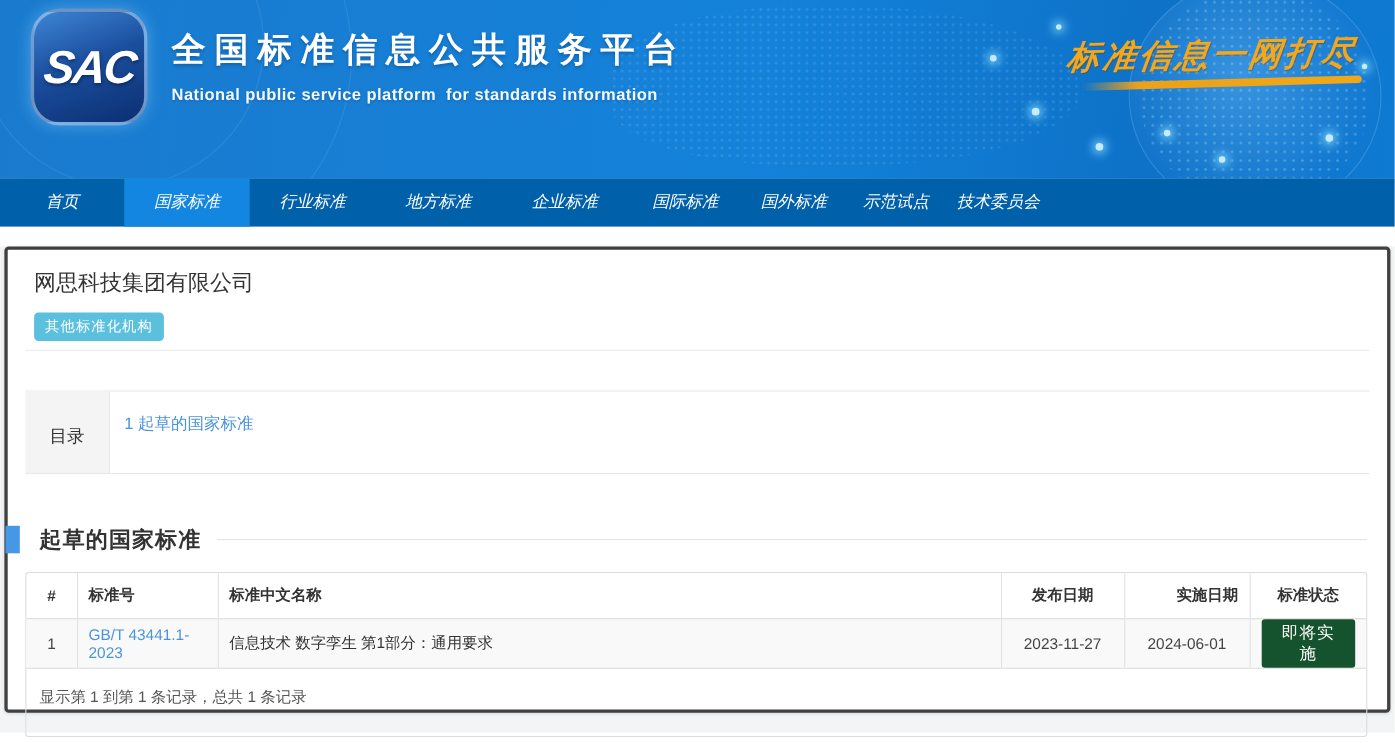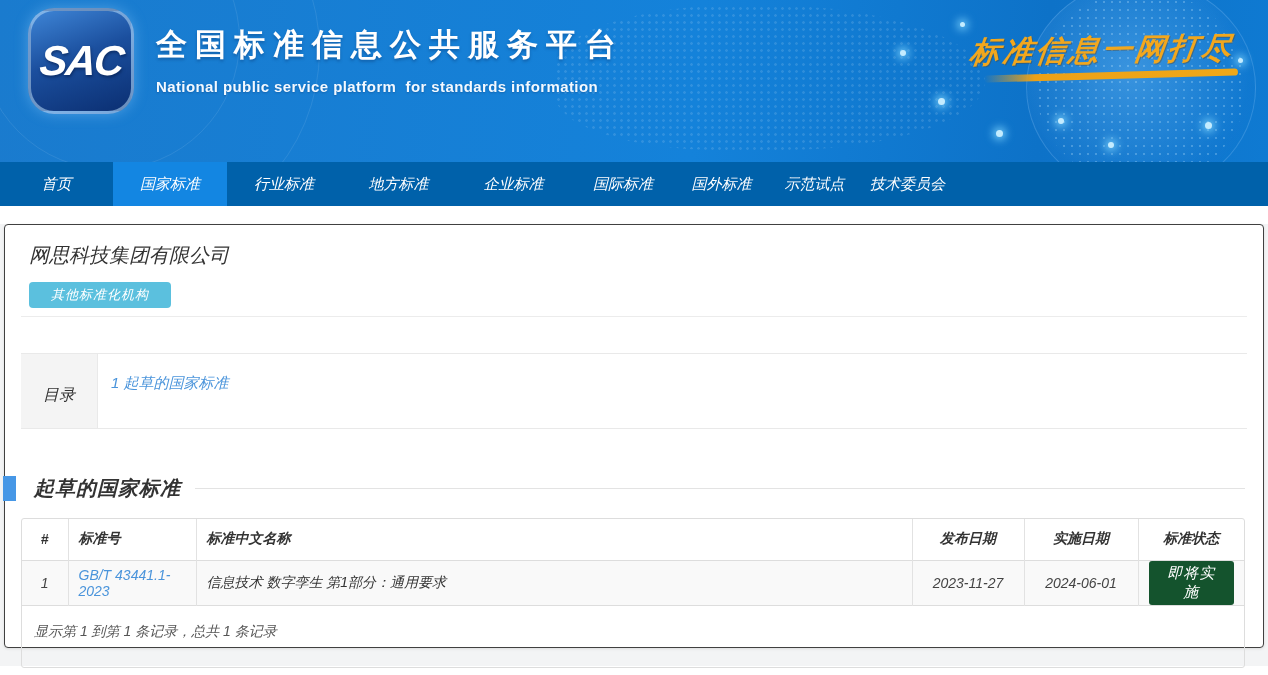--- a/index.html
+++ b/index.html
@@ -50,26 +50,26 @@
   .nav li { height:44px; line-height:44px; text-align:center; color:#fff; font-size:15px; cursor:pointer;font-style:italic; }
   .nav li:nth-child(1){width:113px;} .nav li:nth-child(2){width:114px;}
   .nav li:nth-child(3){width:114px;} .nav li:nth-child(4){width:115px;}
   .nav li:nth-child(5){width:115px;} .nav li:nth-child(6){width:104px;}
   .nav li:nth-child(7){width:93px;}  .nav li:nth-child(8){width:93px;}
   .nav li:nth-child(9){width:93px;}  .nav li:nth-child(10){width:110px;}
   .nav li.active { background:#1386e2; }
 
   
   .main { width:100%; height:442px; background:#f3f4f5; }
-  .card { margin:18px 4px 0; height:424px; background:#fff; border:1px solid #404040;
-          border-radius:4px; box-shadow:0 1px 3px rgba(0,0,0,.10); position:relative;font-style:italic; }
+  .card { margin:18px 4px 0; height:424px; background:#fff; border:3px solid #404040;
+          border-radius:4px; box-shadow:0 1px 3px rgba(0,0,0,.10); position:relative; }
   .org { margin:17px 16px 0 24px; }
   .org h1 { font-size:20px; font-weight:400; color:#333; }
   .org .badge { display:inline-block; margin-top:13px; background:#5bc0de; color:#fff;
-                font-size:13px; padding:4px 22px; border-radius:4px; letter-spacing:1px; }
+                font-size:13px; padding:4px 10px; border-radius:4px; letter-spacing:1px; }
   .org-divider { border:none; border-top:1px solid #ececec; margin:8px 16px 0; }
 
   .catalog { display:flex; margin:36px 16px 0; height:76px;
              border-top:1px solid #e9e9e9; border-bottom:1px solid #e9e9e9; }
   .catalog-label { width:77px; background:#f4f4f4; border-right:1px solid #e9e9e9;
                    text-align:center; padding-top:31px; font-size:16px; color:#333; }
   .catalog-body { flex:1; padding:20px 0 0 13px; }
   .catalog-body a { color:#4a94db; font-size:15px; text-decoration:none; cursor:pointer; }
 
   .section-head { position:relative; display:flex; align-items:center; margin:46px 18px 0 0; height:26px; }
@@ -80,21 +80,21 @@
   .table-wrap { margin:17px 18px 0 16px; border:1px solid #ddd; border-radius:3px; }
   table { width:100%; border-collapse:collapse; font-size:14px; }
   th,td { border-left:1px solid #e2e2e2; }
   th:first-child, td:first-child { border-left:none; }
   thead tr { border-bottom:1px solid #ddd; }
   th { height:41px; color:#333; font-weight:bold; padding:0 10px; }
   .col-idx { width:46px; text-align:center; }
   .col-no { width:128px; text-align:left; }
   .col-name { text-align:left; }
   .col-pub { width:112px; text-align:center; }
-  .col-impl { width:114px; text-align:center; }
+  .col-impl { width:114px; text-align:right; }
   .col-status { width:106px; text-align:center; }
   tbody tr { background:#f9f9f9; border-bottom:1px solid #ddd; }
   td { height:33px; padding:0 10px; color:#333; }
   td.center { text-align:center; color:#444; }
   td a { color:#4a94db; text-decoration:none; cursor:pointer; }
   .status-badge { display:inline-block; background:#14532d; color:#fff; font-size:15px;
                   padding:3px 14px; border-radius:3px; letter-spacing:1px; }
   .summary { padding:17px 12px 26px; font-size:14px; color:#555; }
 </style>
 </head>

